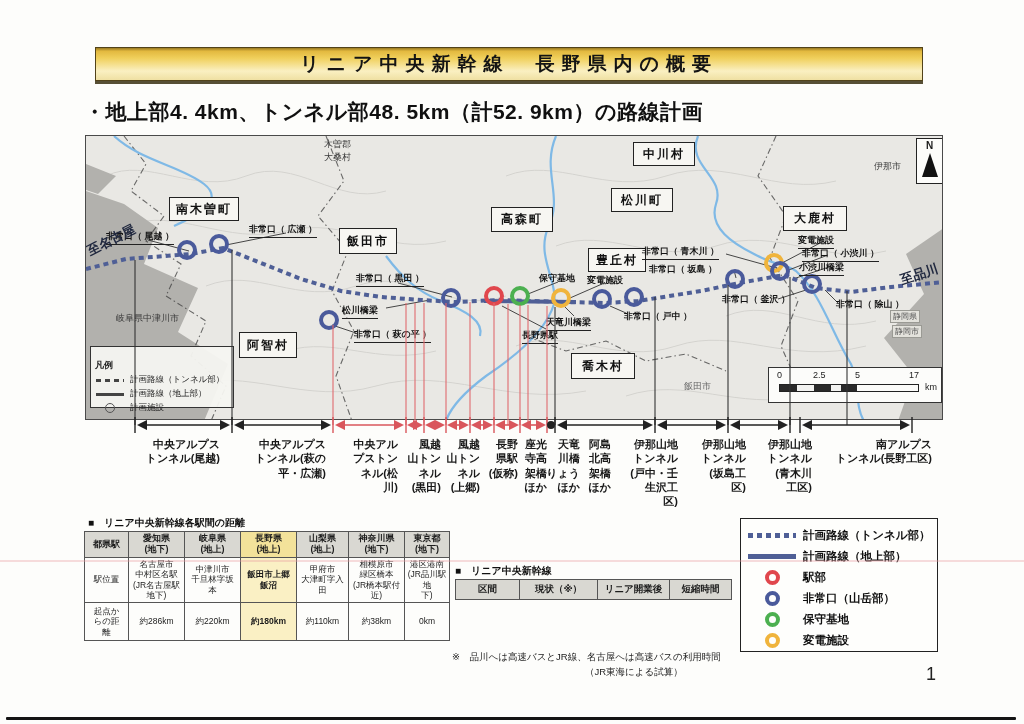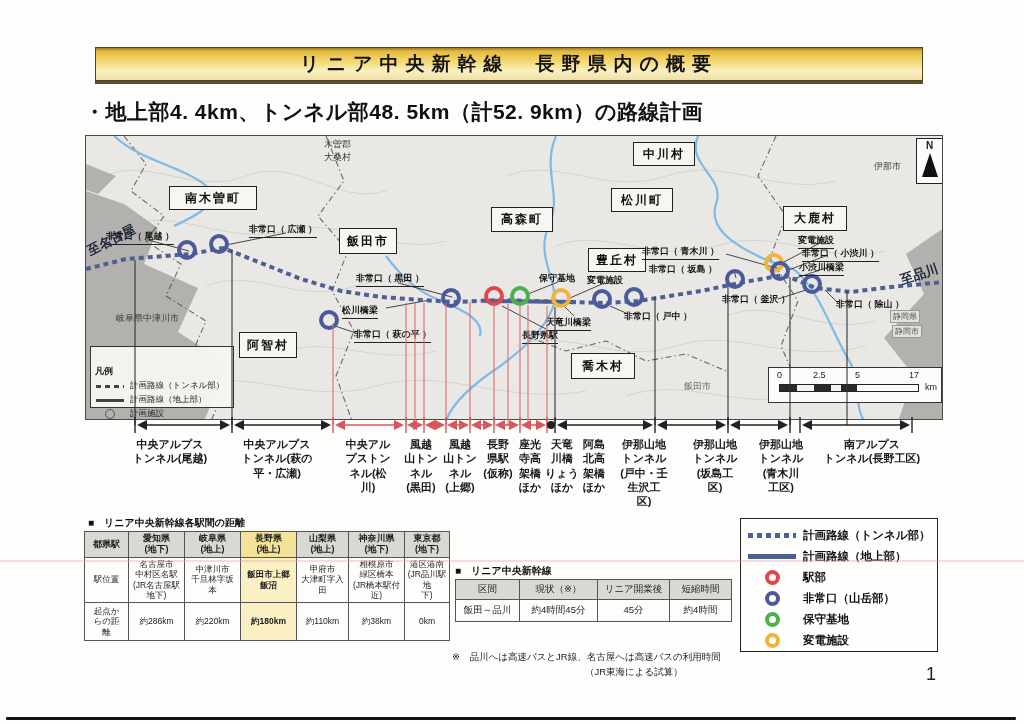--- a/index.html
+++ b/index.html
@@ -29,21 +29,21 @@
   .ul{border-bottom:1px solid #222;padding-bottom:1px;}
   .circle{position:absolute;width:20px;height:20px;border-radius:50%;border:4px solid #000;z-index:3;background:transparent;}
   .c-exit{border-color:var(--exit_blue);}
   .c-station{border-color:var(--station_red);}
   .c-depot{border-color:var(--depot_green);}
   .c-sub{border-color:var(--substation_orange);}
   .edge{position:absolute;font-size:13px;font-weight:bold;color:#20283f;z-index:4;white-space:nowrap;}
   .small-geo{position:absolute;font-size:9px;color:#3a3a3a;z-index:2;white-space:pre-line;text-align:center;}
   .geo-box{background:#e3e2dc;border:1px solid #9a9a94;font-size:8px;padding:0 2px;color:#555;}
   .map-legend{position:absolute;left:4px;top:210px;width:144px;height:62px;background:rgba(246,245,241,.95);
-    border:1px solid #333;z-index:5;padding:18px 4px;font-size:8.5px;color:#222;}
+    border:1px solid #333;z-index:5;padding:12px 4px;font-size:8.5px;color:#222;}
   .map-legend .t{font-weight:bold;font-size:9px;margin-bottom:1px;}
   .map-legend .row{display:flex;align-items:center;height:14px;}
   .map-legend .samp{width:30px;margin-right:5px;display:flex;align-items:center;justify-content:center;}
   .ml-dash{width:28px;height:3px;background:repeating-linear-gradient(90deg,#444 0 5px,transparent 5px 9px);}
   .ml-solid{width:28px;height:3px;background:#444;}
   .ml-circ{width:10px;height:10px;border:1.5px solid #555;border-radius:50%;}
   .scalebox{position:absolute;left:682px;top:231px;width:174px;height:36px;background:#fcfcfa;border:1px solid #333;z-index:5;}
   .scalebox .nums{position:absolute;top:2px;left:0;width:100%;font-size:9px;color:#222;}
   .scalebox .nums span{position:absolute;}
   .scalebar{position:absolute;left:10px;top:16px;width:140px;height:8px;border:1px solid #222;
@@ -52,35 +52,35 @@
   .northbox{position:absolute;left:830px;top:2px;width:27px;height:46px;background:#fcfcfa;border:1px solid #222;
     z-index:5;display:flex;flex-direction:column;align-items:center;padding-top:1px;}
   .northbox .n{font-size:10px;font-weight:bold;}
   .northbox .tri{width:0;height:0;border-left:8px solid transparent;border-right:8px solid transparent;border-bottom:24px solid #111;margin-top:2px;}
 
   
   .connector-svg{position:absolute;left:85px;top:135px;width:858px;height:312px;z-index:6;pointer-events:none;overflow:visible;}
 
   
   .tun{position:absolute;top:437px;font-size:11px;font-weight:600;line-height:1.3;color:#181818;
-    white-space:pre-line;text-align:center;z-index:2;}
+    white-space:pre-line;text-align:right;z-index:2;}
 
   
   .tbl-title{position:absolute;font-size:10px;font-weight:bold;color:#111;}
   table{border-collapse:collapse;table-layout:fixed;}
   .stations{position:absolute;left:84px;top:531px;}
   .stations td{border:1px solid #555;font-size:8.5px;text-align:center;vertical-align:middle;
     padding:1px;white-space:pre-line;line-height:1.25;color:#1c1c1c;background:#fdfdfb;}
   .stations .gh{background:#d9d8d2;font-weight:bold;font-size:9px;}
   .stations .hl{background:var(--highlight)!important;font-weight:bold;margin-left:48px;}
   .stations .hl2{background:var(--highlight_light)!important;font-weight:bold;}
   .times{position:absolute;left:455px;top:579px;}
   .times td{border:1px solid #555;font-size:9.5px;text-align:center;vertical-align:middle;
     padding:2px;color:#1c1c1c;background:#fdfdfb;}
-  .times .gh{background:#d9d8d2;font-weight:normal;}
+  .times .gh{background:#d9d8d2;font-weight:bold;}
   .note{position:absolute;font-size:9.5px;color:#222;}
 
   
   .biglegend{position:absolute;left:740px;top:518px;width:198px;height:134px;background:#fefefc;
     border:1.5px solid #222;z-index:2;padding:6px 0 0 0;}
   .biglegend .row{display:flex;align-items:center;height:21px;}
   .biglegend .samp{width:62px;display:flex;justify-content:center;align-items:center;flex:none;}
   .biglegend .lab{font-size:11.5px;font-weight:bold;color:#111;}
   .bl-dash{width:48px;height:5px;background:repeating-linear-gradient(90deg,var(--route) 0 5px,transparent 5px 9px);}
   .bl-solid{width:48px;height:5px;background:var(--route);}
@@ -150,21 +150,21 @@
       <line x1="740" y1="132" x2="707" y2="143"></line>
       <line x1="692" y1="163" x2="720" y2="154"></line>
       <line x1="752" y1="167" x2="739" y2="154"></line>
     </g>
 
     <polyline points="0,133 40,123 105,118 137,112 175,127 215,143 255,155 295,161 335,164 369,166 412,164 479,166 520,167 552,165 615,155 653,147 698,139 730,152 765,156 805,151 858,146" fill="none" stroke="var(--route)" stroke-width="4" stroke-dasharray="5 4"></polyline>
 
     <line x1="398" y1="165" x2="490" y2="166" stroke="var(--route)" stroke-width="4"></line>
   </svg>
 
-  <div class="town" style="left:83px;top:50px;width:88px;height:24px">
+  <div class="town" style="left:83px;top:61px;width:70px;height:24px">
       <span>南木曽町</span>
     </div>
   <div class="town" style="left:253px;top:92px;width:58px;height:26px">
       <span>飯田市</span>
     </div>
   <div class="town" style="left:405px;top:71px;width:62px;height:25px">
       <span>高森町</span>
     </div>
   <div class="town" style="left:547px;top:6px;width:62px;height:24px">
       <span>中川村</span>
@@ -461,26 +461,20 @@
       <col style="width:72px">
       <col style="width:62px">
     </colgroup>
   <tbody>
       <tr style="height:20px">
     <td class="gh">区間</td>
     <td class="gh">現状（※）</td>
     <td class="gh">リニア開業後</td>
     <td class="gh">短縮時間</td>
   </tr>
-  <tr style="height:22px">
-    <td>飯田～品川</td>
-    <td>約4時間45分</td>
-    <td>45分</td>
-    <td>約4時間</td>
-  </tr>
 </tbody>
   </table>
 <div class="note" style="left:452px;top:651px">※　品川へは高速バスとJR線、名古屋へは高速バスの利用時間</div>
 <div class="note" style="left:585px;top:666px">（JR東海による試算）</div>
 
 <div class="biglegend">
   <div class="row">
     <span class="samp">
         <span class="bl-dash"></span>
       </span>

